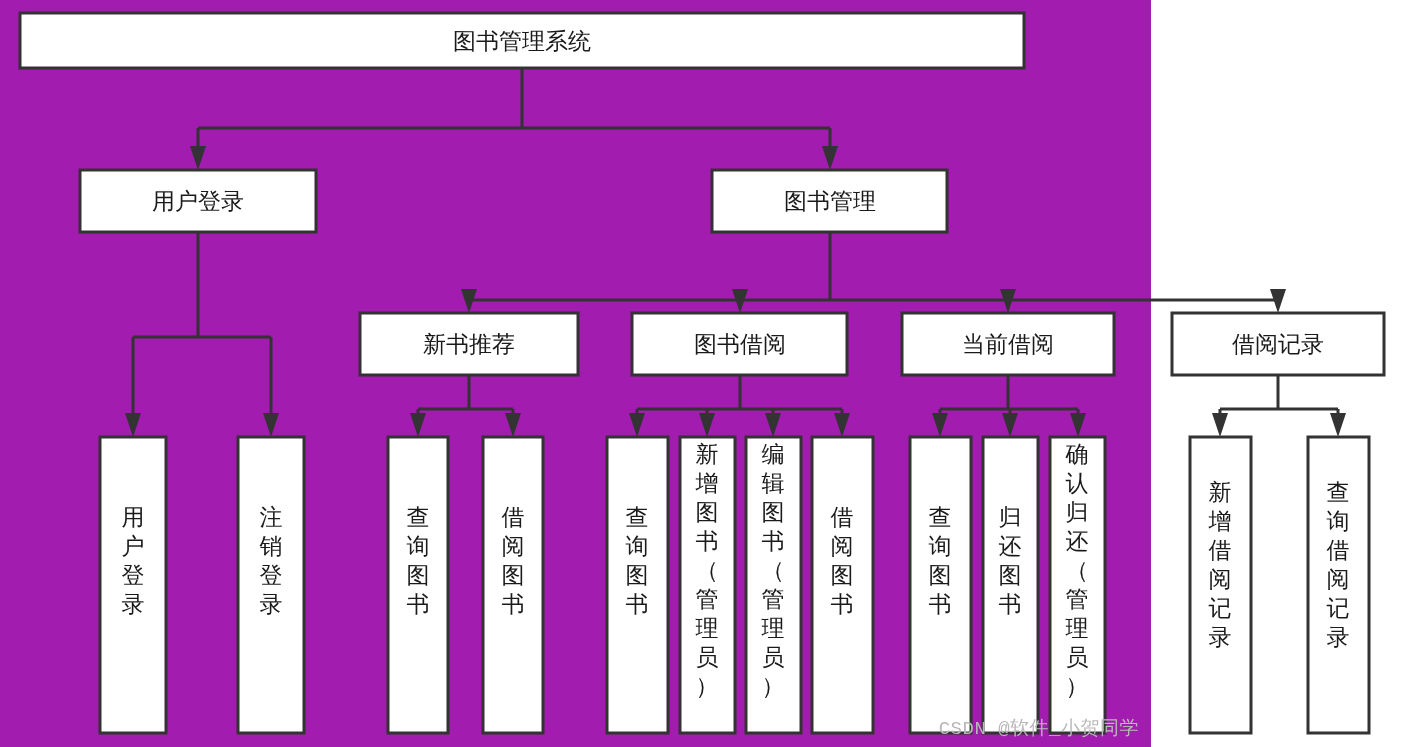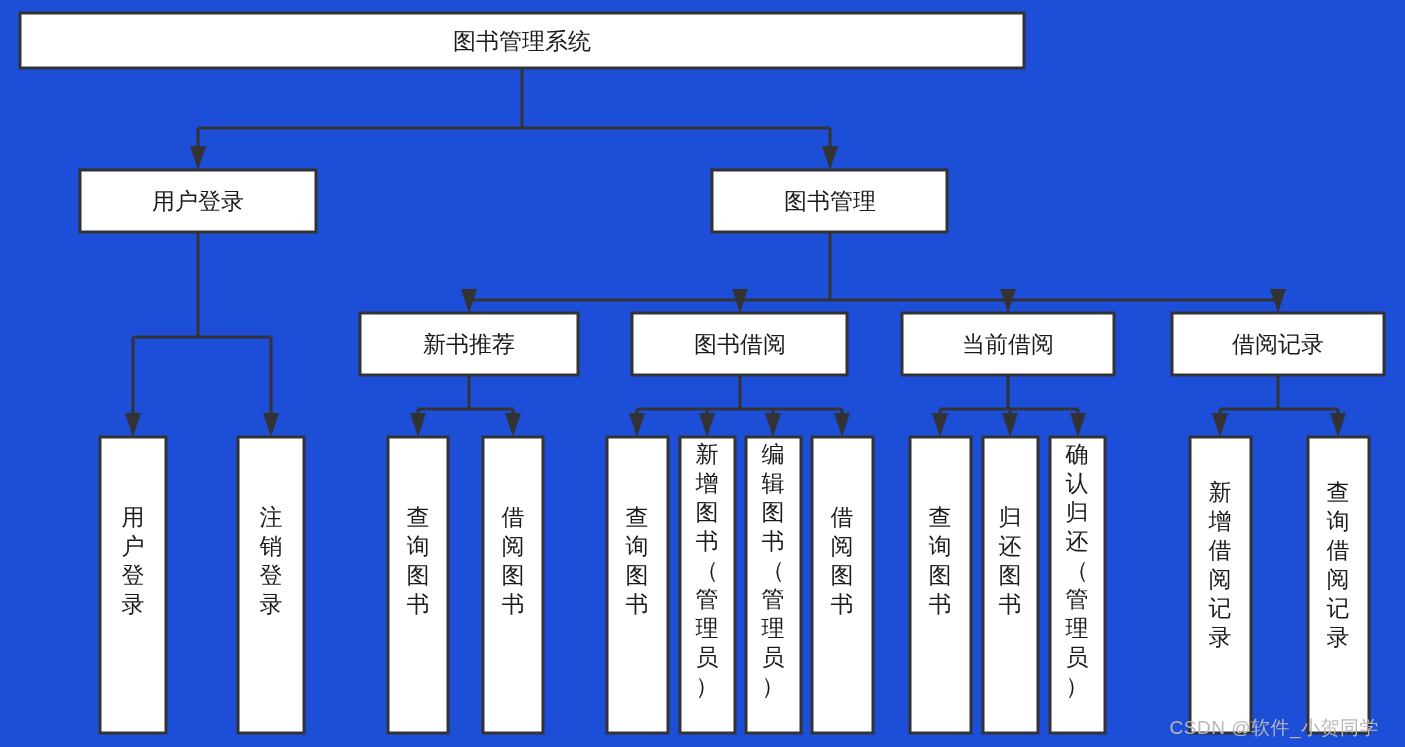--- a/index.html
+++ b/index.html
@@ -8,23 +8,23 @@
     background: #ffffff;
   }
   body {
     width: 1405px;
     height: 747px;
     font-family: "DejaVu Sans", "Liberation Sans", sans-serif;
     overflow: hidden;
   }
   #diagram-root {
     position: relative;
-    width: 1405px;
+    width: 1151px;
     height: 747px;
-    background: #1d4ed8;
+    background: #a21caf;
   }
   svg#flow {
     position: absolute;
     left: 0;
     top: 0;
     width: 1405px;
     height: 747px;
   }
   .node-box {
     fill: #ffffff;
@@ -48,23 +48,23 @@
     dominant-baseline: middle;
   }
   .vert-label {
     fill: #1a1a1a;
     font-family: "DejaVu Sans", "Liberation Sans", sans-serif;
     font-size: 23px;
     text-anchor: middle;
   }
   .watermark {
     position: absolute;
-    right: 26px;
+    right: 12px;
     bottom: 6px;
-    font-family: Liberation Sans, sans-serif;
+    font-family: Liberation Mono, monospace;
     font-size: 19px;
     color: #b8b8b8;
     white-space: nowrap;
     letter-spacing: 0.5px;
   }
 </style>
 </head>
 <body>
 
 <div id="diagram-root">

